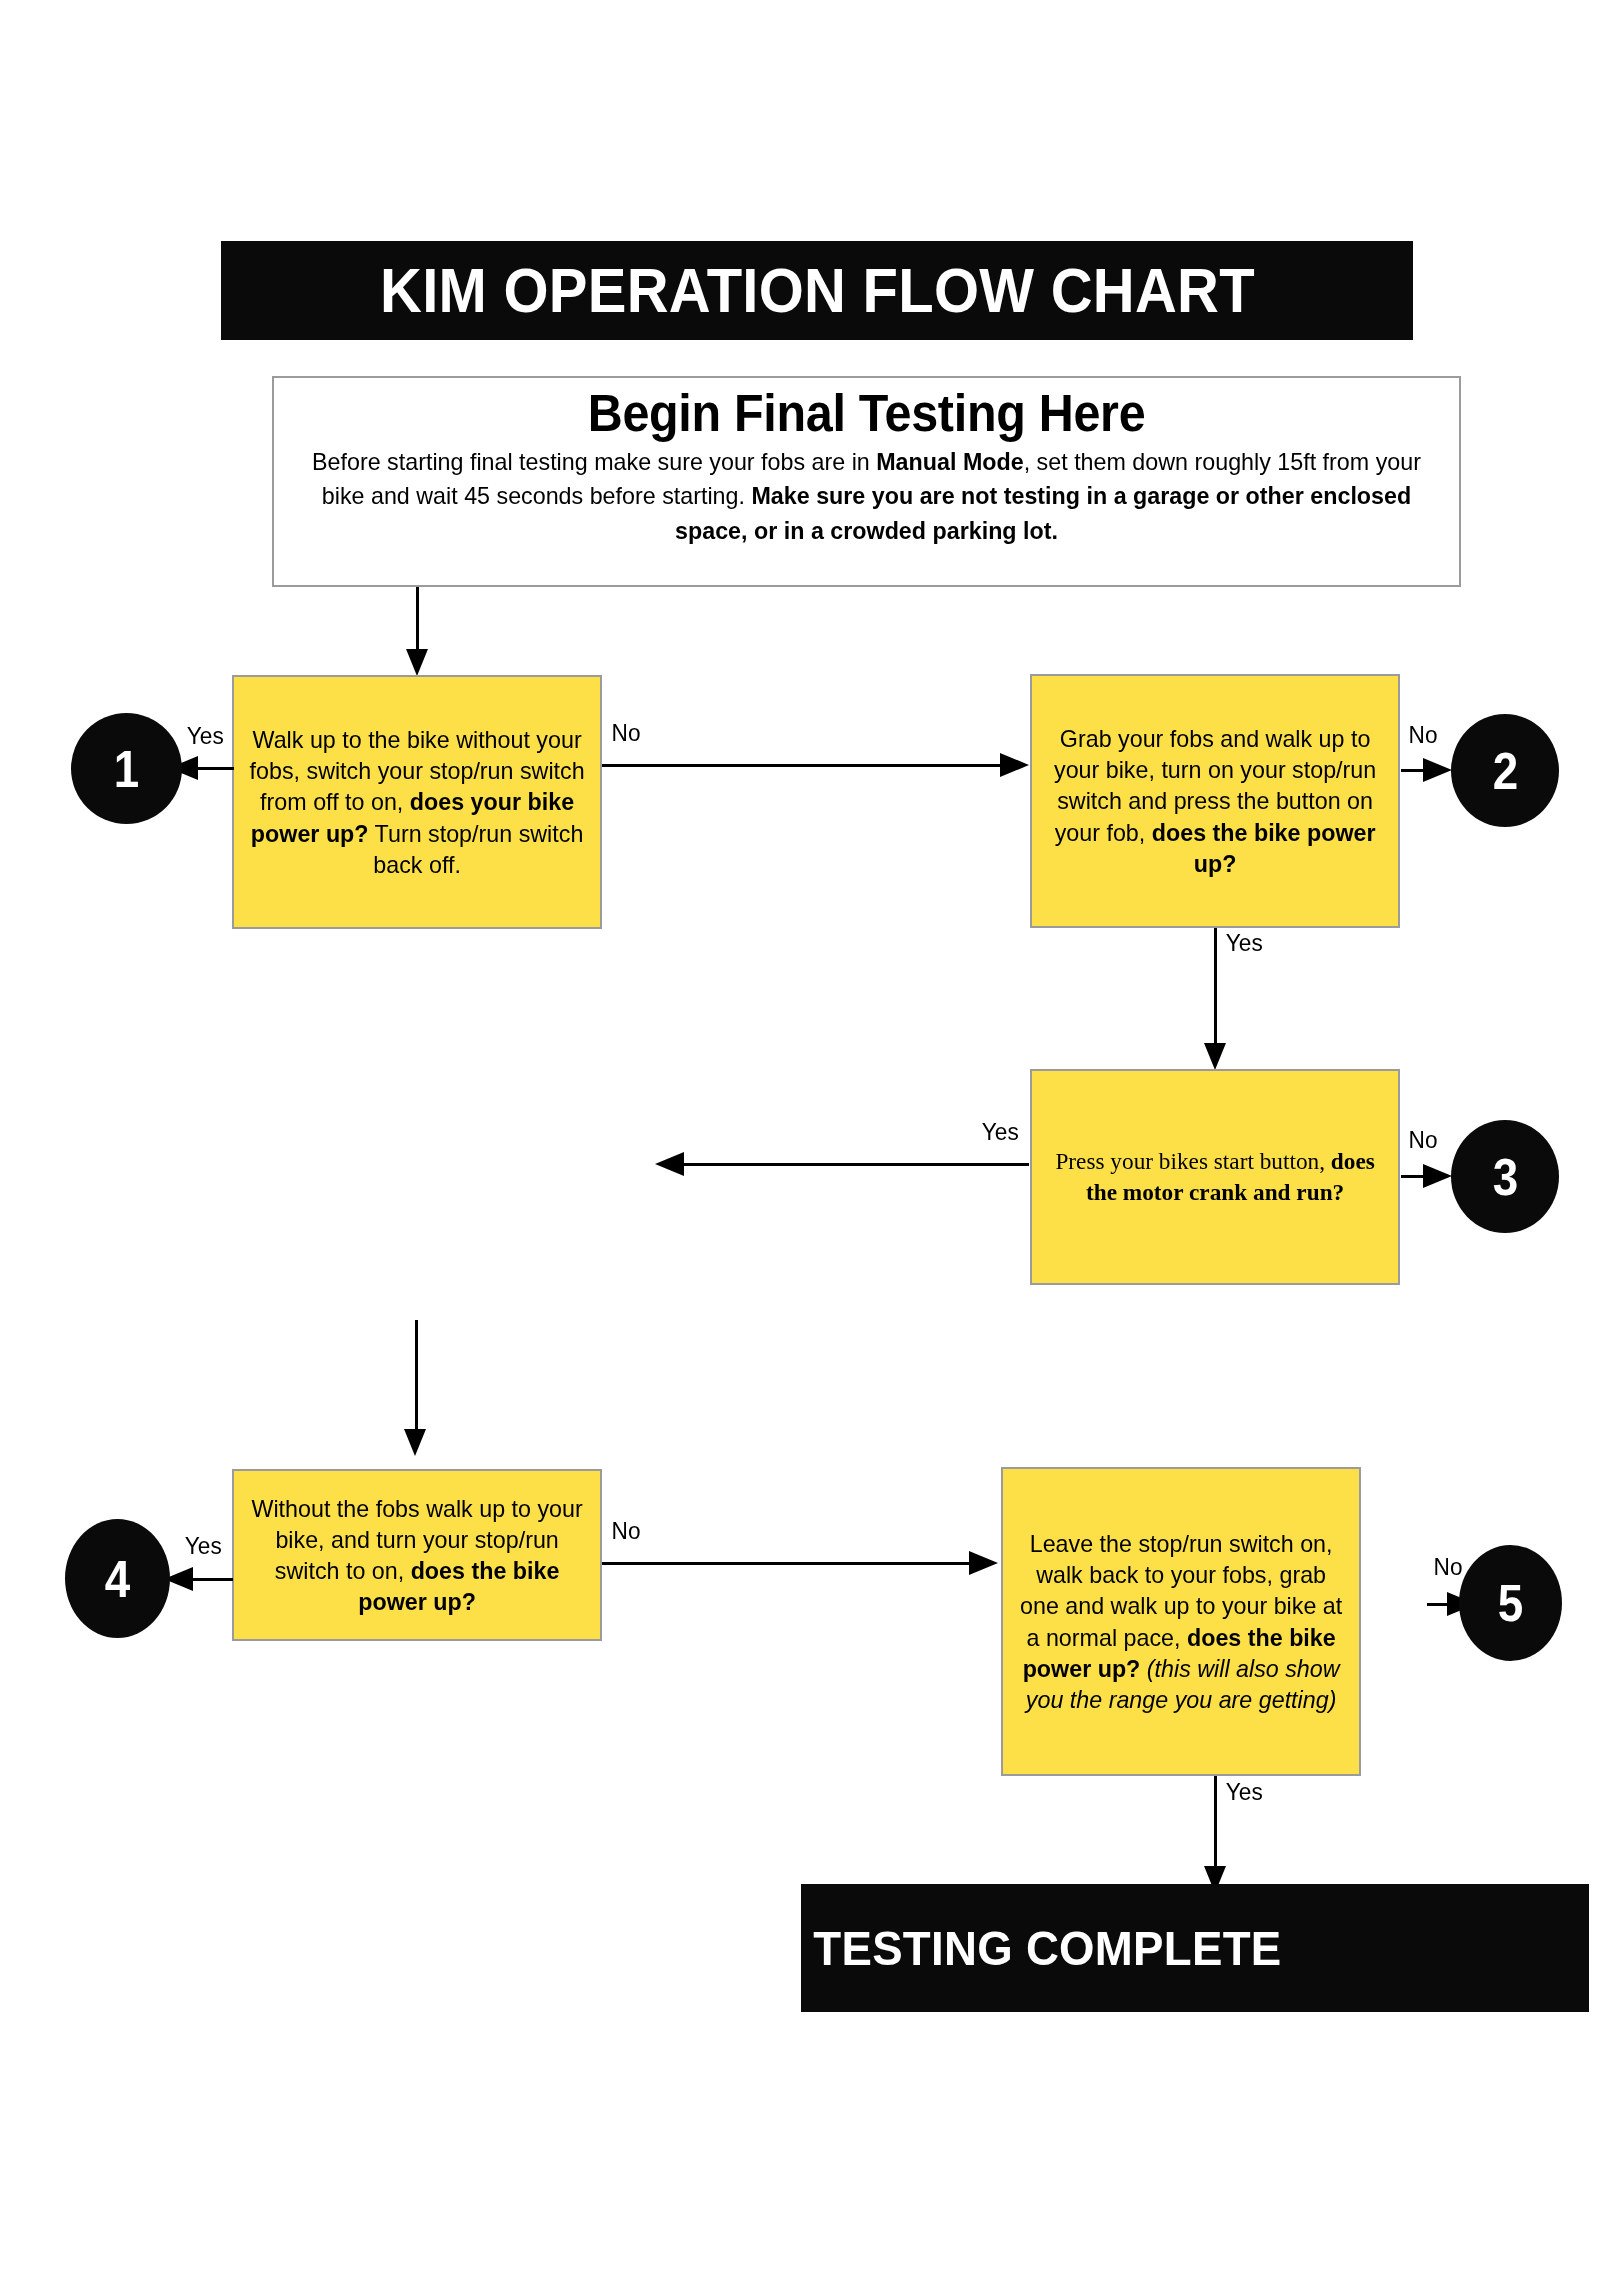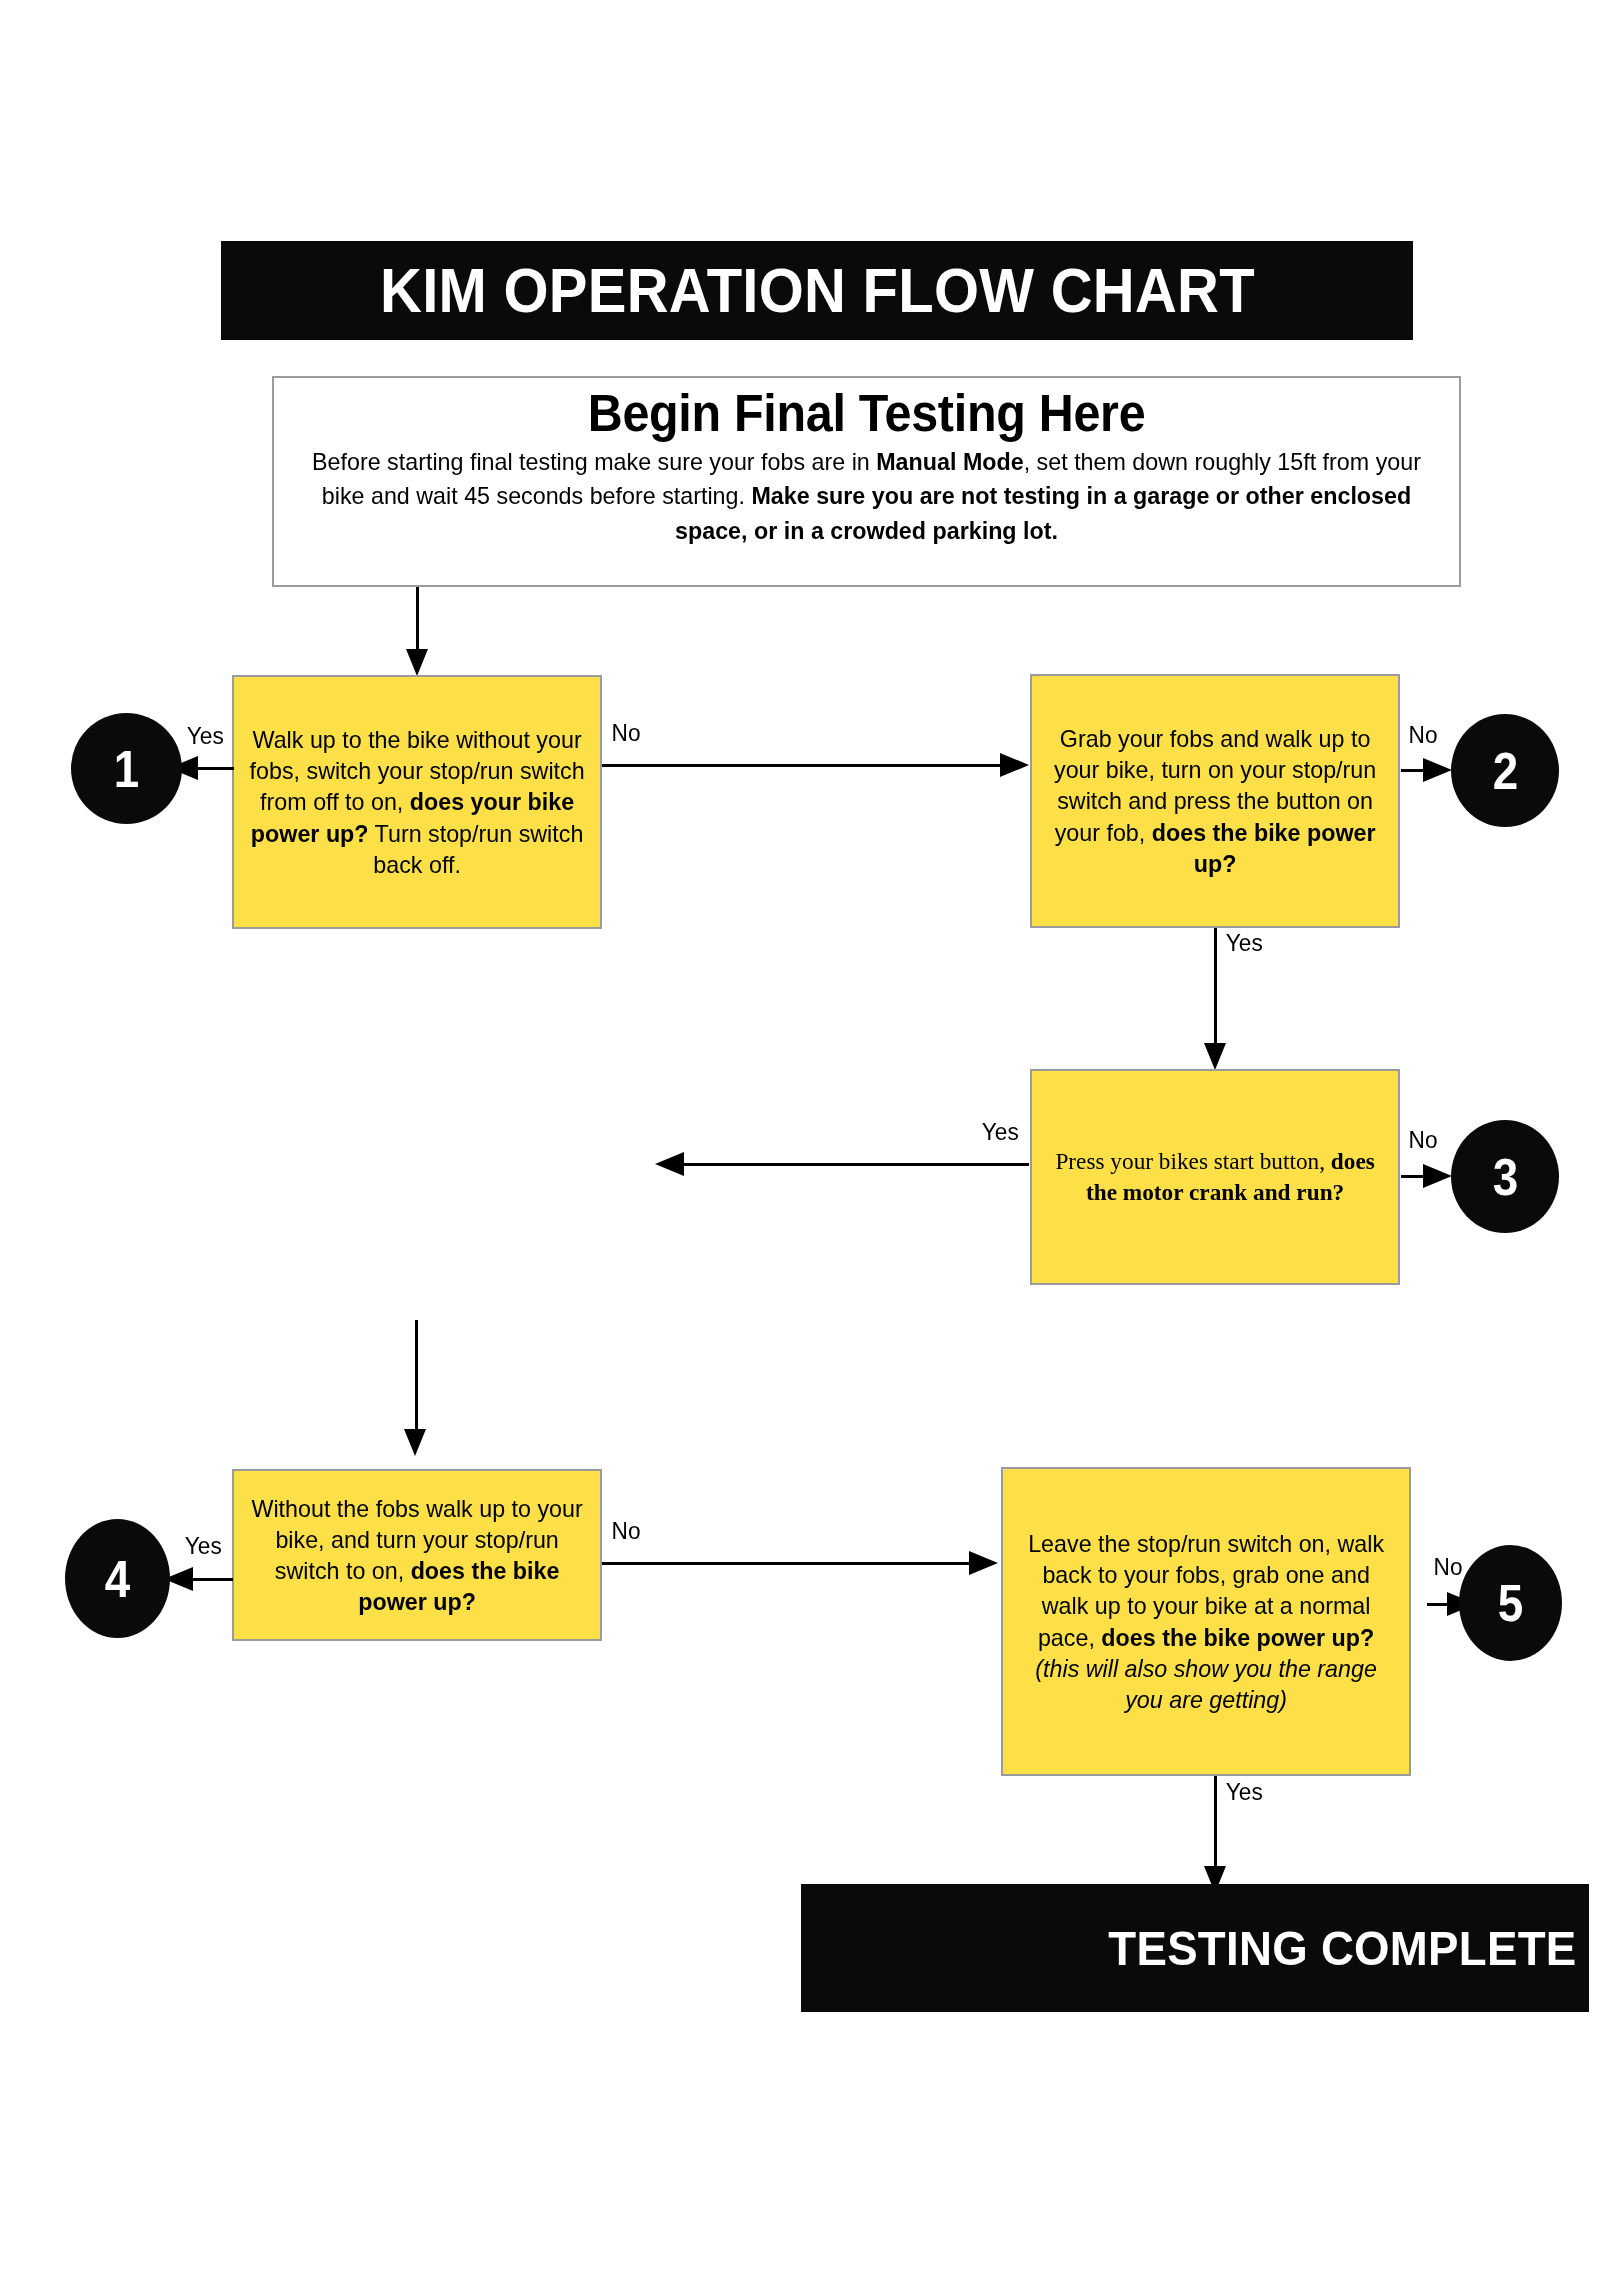--- a/index.html
+++ b/index.html
@@ -91,21 +91,21 @@
     transform: scaleX(0.97);
   }
   .pbox .ptext b { font-weight: 700; }
   .pbox .ptext i { font-style: italic; }
 
   #box-1 { left: 232px;  top: 675px; width: 370px;  height: 254px; }
   #box-2 { left: 1030px; top: 674px; width: 370px;  height: 254px; }
   #box-wait { left: 222px; top: 1066px; width: 432px; height: 254px; }
   #box-3 { left: 1030px; top: 1069px; width: 370px;  height: 216px; font-family: Liberation Serif, serif; }
   #box-4 { left: 232px;  top: 1469px; width: 370px;  height: 172px; }
-  #box-5 { left: 1001px; top: 1467px; width: 410px;  height: 309px; }
+  #box-5 { left: 1001px; top: 1467px; width: 360px;  height: 309px; }
 
   
   .circle {
     position: absolute;
     background: #0a0a0a;
     border-radius: 50%;
     display: flex;
     align-items: center;
     justify-content: center;
     color: #ffffff;
@@ -127,21 +127,21 @@
   
   .terminal-bar {
     position: absolute;
     left: 801px;
     top: 1884px;
     width: 788px;
     height: 128px;
     background: #0a0a0a;
     display: flex;
     align-items: center;
-    justify-content: flex-end;
+    justify-content: flex-start;
   }
   .terminal-bar .term-text {
     color: #ffffff;
     font-size: 48px;
     font-weight: 700;
     letter-spacing: 0.3px;
     transform: scaleX(0.95);
     white-space: nowrap;
   }
 

